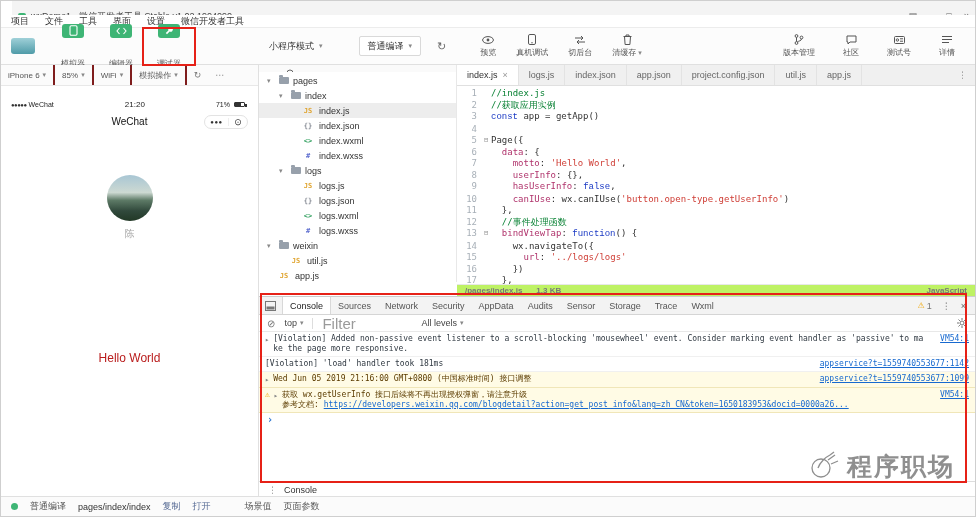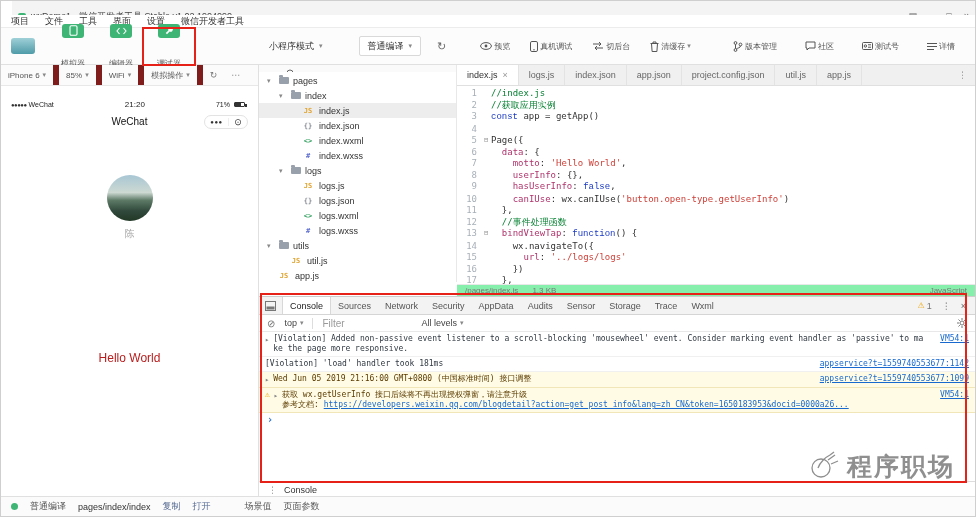--- a/index.html
+++ b/index.html
@@ -22,29 +22,29 @@
   .toggle { width:48px; display:flex; flex-direction:column; align-items:center; justify-content:center; }
   .tgl-ic { width:22px; height:14px; background:#3eb575; border-radius:3px; display:flex; align-items:center; justify-content:center; }
   .tgl-lb { font-size:8px; color:#555; margin-top:20px; }
   .select { display:flex; align-items:center; gap:5px; font-size:9px; color:#333; height:20px; }
   .select.mode { margin-left:70px; padding:0 6px; }
   .select.compile { margin-left:30px; border:1px solid #d9d9d9; border-radius:2px; background:#fff; padding:0 8px; }
   .caret { font-size:7px; color:#888; }
   .tb-refresh { margin-left:16px; font-size:11px; color:#666; }
   .tb-actions { display:flex; margin-left:24px; }
   .tb-actions.right { margin-left:auto; padding-right:10px;gap:8px; }
-  .tb-action { display:flex; flex-direction:row; align-items:center; justify-content:center; padding:0 10px; gap:2px; color:#555; }
+  .tb-action { display:flex; flex-direction:column; align-items:center; justify-content:center; padding:0 10px; gap:2px; color:#555; }
   .tb-action .i { height:11px; display:flex; align-items:center; color:#555; }
   .act-lb { font-size:8px; color:#555; display:flex; align-items:center; gap:2px; }
 
   
   .main { position:absolute; top:64px; bottom:20px; left:0; right:0; }
   .sim-panel { position:absolute; left:0; top:0; bottom:0; width:258px; background:#fff; border-right:1px solid #e0e0e0; }
   .sim-controls { height:21px; border-bottom:1px solid #e8e8e8; background:#fbfbfb; display:flex; align-items:center; font-size:8px; color:#555; }
-  .sim-select { display:flex; align-items:center; gap:3px; height:100%; padding:0 7px; border-right:6px solid #7f1d1d; }
+  .sim-select { display:flex; align-items:center; gap:3px; height:100%; padding:0 7px; border-right:2px solid #7f1d1d; }
   .sim-iconbtn { padding:0 7px; color:#777; font-size:9px; height:100%; display:flex; align-items:center; }
 
   .phone { position:relative; height:calc(100% - 21px); background:#fff; }
   .p-status { display:flex; justify-content:space-between; align-items:center; padding:14px 10px 0; font-size:7px; color:#222; }
   .p-dots { font-size:6px; letter-spacing:-0.5px; color:#333; }
   .p-time { font-size:8px; }
   .p-right { display:flex; align-items:center; }
   .battery { display:inline-block; width:11px; height:5px; border:1px solid #333; border-radius:1px; margin-left:4px; margin-right:3px; position:relative; }
   .battery::before { content:''; position:absolute; left:0; top:0; bottom:0; width:70%; background:#333; }
   .battery::after { content:''; position:absolute; right:-3px; top:0.5px; width:1.5px; height:3px; background:#333; }
@@ -77,38 +77,38 @@
   .fbadge.js { color:#e0a531; } .fbadge.json { color:#8a8f98; } .fbadge.wxml { color:#31a05f; } .fbadge.wxss { color:#5f6fd0; }
 
   
   .editor { position:absolute; left:198px; right:0; top:21px; height:210px; background:#fff; }
   .code { height:198px; overflow:hidden; padding-top:2px; font-family:"DejaVu Sans Mono", monospace; font-size:9px; line-height:11.5px; }
   .cl { display:flex; }
   .ln { width:24px; text-align:right; padding-right:4px; color:#a8b0b8; flex:none; }
   .fold { width:10px; text-align:center; font-size:7px; color:#999; flex:none; }
   .ct { white-space:pre; flex:1; color:#333; }
   .cmt { color:#0a8235; } .kw { color:#1a39c4;font-family:Liberation Mono, monospace; } .str { color:#cf3e36; } .pr { color:#b0346c; } .pl { color:#333; }
-  .editor-status { height:12px; border-top:1px solid #e8e8e8; background:#86efac; display:flex; align-items:center; gap:14px; padding:0 8px; font-size:8px; color:#777; }
+  .editor-status { height:12px; border-top:1px solid #e8e8e8; background:#bef264; display:flex; align-items:center; gap:14px; padding:0 8px; font-size:8px; color:#777;font-weight:bold; }
   .editor-status .right { margin-left:auto; }
 
   
   .debugger { position:absolute; left:0; right:0; top:231px; height:185px; background:#fff; border-top:1px solid #ccc; }
   .dbg-tabs { height:18px; background:#f3f3f3; border-bottom:1px solid #d5d5d5; display:flex; align-items:center; font-size:9px; color:#555; }
   .dock-ic { margin:0 6px; color:#777; display:flex; align-items:center; }
   .dtabs { display:flex; height:100%; }
   .dtab { padding:0 7px; height:100%; display:flex; align-items:center; white-space:nowrap; }
   .dtab.active { background:#fff; border-left:1px solid #d8d8d8; border-right:1px solid #d8d8d8; color:#222; }
   .dbg-right { margin-left:auto; display:flex; align-items:center; gap:10px; padding-right:9px; color:#666; }
   .wcount { display:flex; align-items:center; gap:2px; color:#777; }
   .wcount .wico { color:#f0a500; font-size:8px; }
   .dbg-toolbar { height:17px; border-bottom:1px solid #e8e8e8; display:flex; align-items:center; gap:9px; padding:0 8px; font-size:9px; color:#444; }
   .clear-ic { font-size:10px; color:#777; }
   .dd { display:flex; align-items:center; gap:3px; }
   .vdiv { width:1px; height:11px; background:#ddd; }
-  .filter { width:90px; border:none; outline:none; background:transparent; font-size:10px; font-family:"Liberation Sans", sans-serif; color:#333; }
+  .filter { width:90px; border:none; outline:none; background:transparent; font-size:15px; font-family:"Liberation Sans", sans-serif; color:#333; }
   .filter::placeholder { color:#9a9a9a; }
   .gear { margin-left:auto; color:#777; display:flex; align-items:center; }
   .messages { font-family:"DejaVu Sans Mono", monospace; font-size:8px; line-height:10px; color:#303942; overflow:hidden; }
   .msg { display:flex; align-items:flex-start; gap:4px; padding:2px 6px; border-bottom:1px solid #f0f0f0; }
   .msg.warn { background:#fffbe5; border-bottom-color:#f0e6b8; color:#5c3c00; }
   .mcaret { color:#888; font-size:7px; padding-top:1px; flex:none; }
   .mwicon { color:#f0a500; flex:none; }
   .mtext { flex:1; word-break:break-all; }
   .src { margin-left:10px; white-space:nowrap; color:#1769cf; text-decoration:underline; flex:none; }
   .link { color:#1769cf; text-decoration:underline; }
@@ -402,21 +402,21 @@
       <span class="fbadge wxml">&lt;&gt;</span>
       <span>logs.wxml</span>
           </div>
           <div class="tree-row" style="padding-left:42px">
       <span class="fbadge wxss">#</span>
       <span>logs.wxss</span>
           </div>
           <div class="tree-row" style="padding-left:8px">
       <span class="tw">▾</span>
       <span class="folder-ic"></span>
-      <span>utils</span>
+      <span>weixin</span>
           </div>
           <div class="tree-row" style="padding-left:30px">
       <span class="fbadge js">JS</span>
       <span>util.js</span>
           </div>
           <div class="tree-row" style="padding-left:18px">
       <span class="fbadge js">JS</span>
       <span>app.js</span>
           </div>
         </div>

